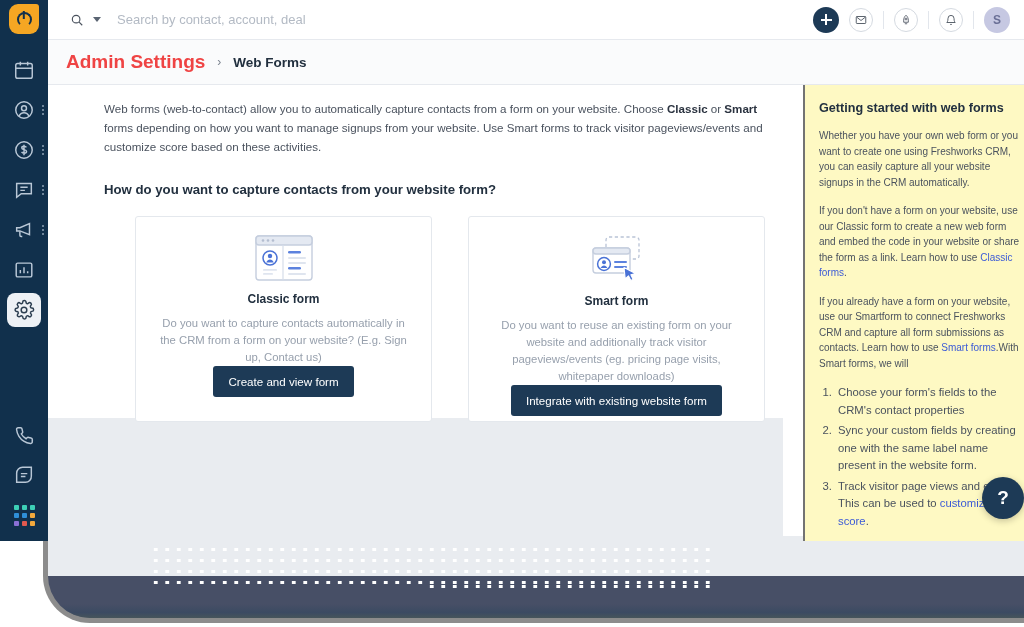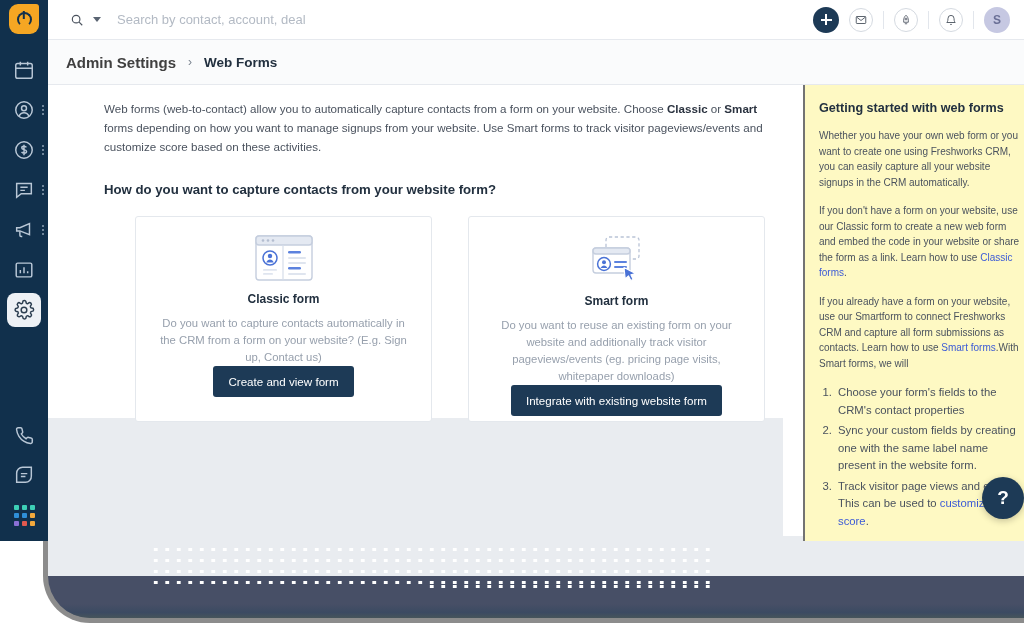--- a/index.html
+++ b/index.html
@@ -124,21 +124,21 @@
 
   
   .crumbbar {
     position: absolute; left: 48px; top: 40px;
     width: 976px; height: 45px;
     background: #fafbfc; border-bottom: 1px solid #e6e9ee;
     display: flex; align-items: center; padding-left: 18px;
     z-index: 4;
   }
   .crumb-link {
-    font-size: 15px; font-weight: bold; color: #404040;
+    font-size: 19px; font-weight: bold; color: #ef4444;
     cursor: pointer; text-decoration: none;
   }
   .crumb-sep {
     margin: 0 12px; color: #7a838f; font-size: 12px;
   }
   .crumb-cur { font-size: 13.5px; font-weight: bold; color: #22303f; }
 
   
   .content {
     position: absolute; left: 48px; top: 85px;

